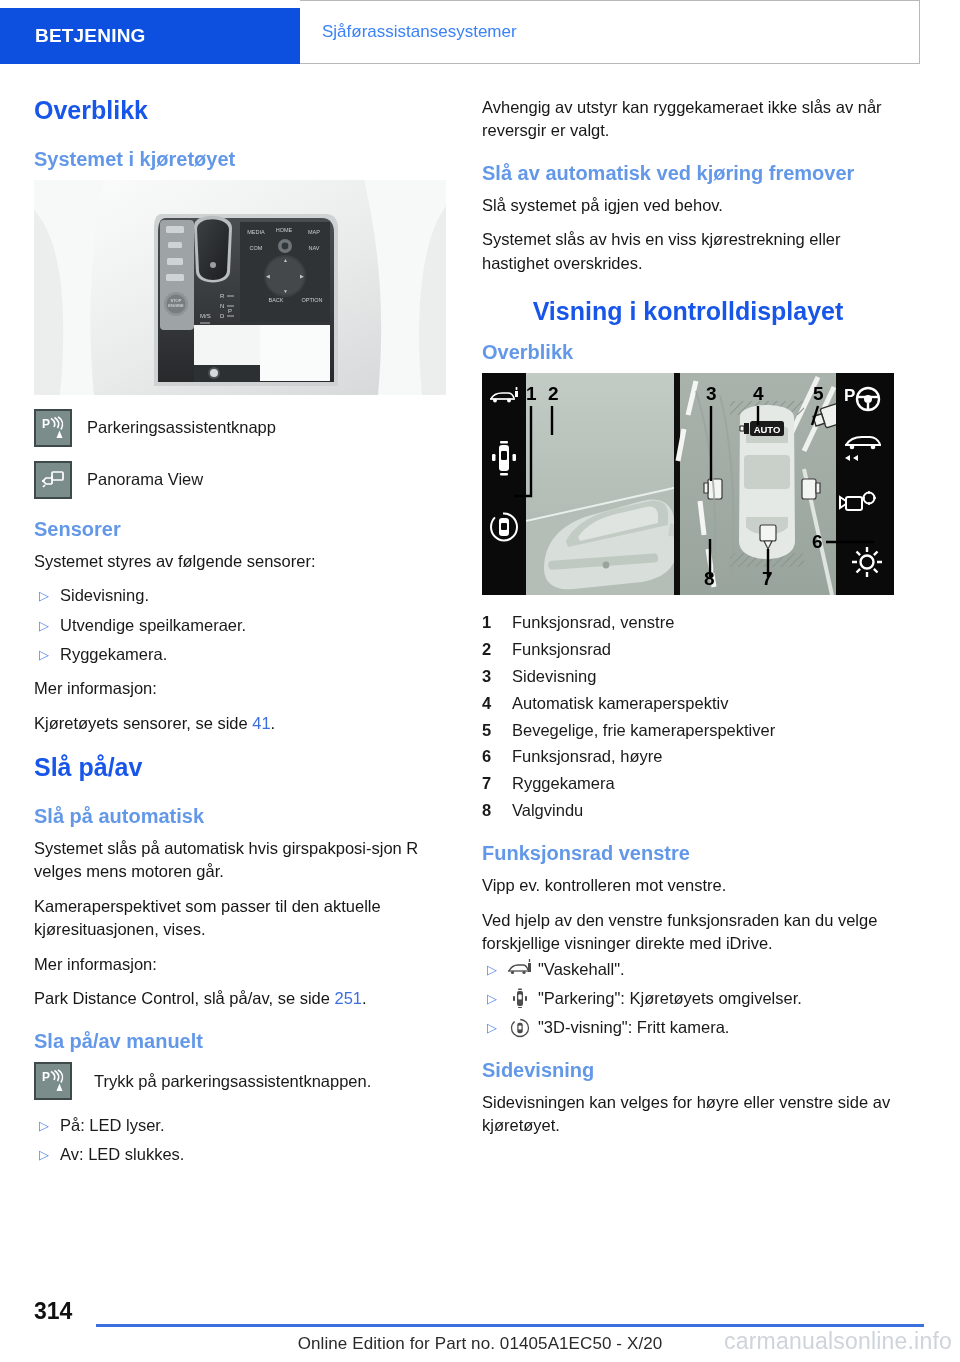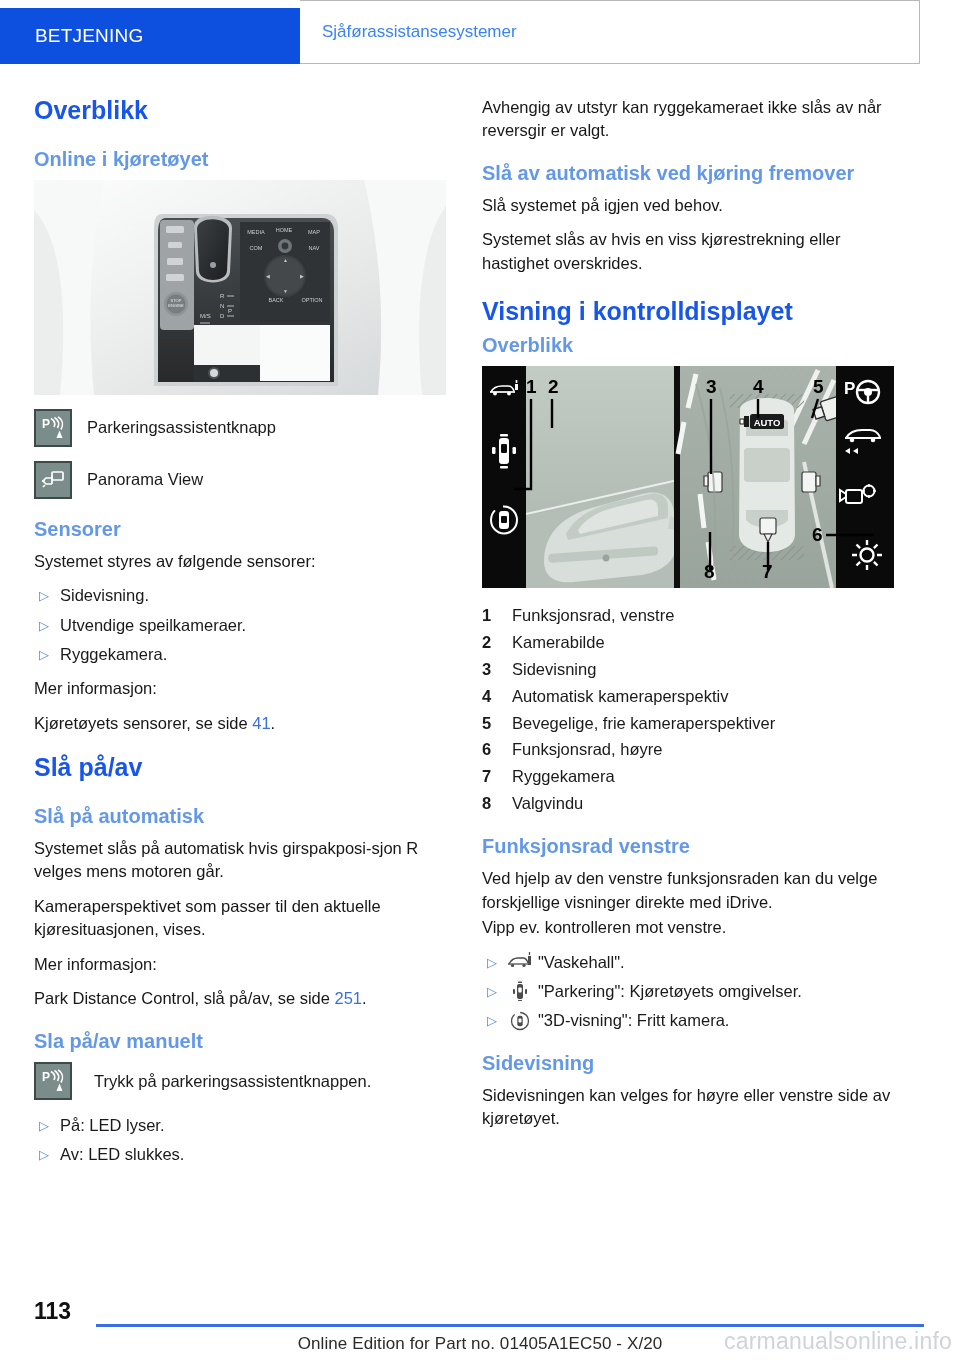--- a/index.html
+++ b/index.html
@@ -12,21 +12,21 @@
     position:relative;
     overflow:hidden;
   }
 
   
   .header { position:absolute; left:0; top:8px; width:960px; height:56px; }
   .header-tab {
     position:absolute; left:0; top:0; width:300px; height:56px;
     background:#0d50e0; color:#fff;
     display:flex; align-items:center; padding-left:35px;
-    font-size:19px; font-weight:normal; letter-spacing:.2px;
+    font-size:19px; font-weight:bold; letter-spacing:.2px;
   }
   .header-title {
     position:absolute; left:300px; top:-8px; width:620px; height:64px;
     border:1px solid #b8b8b8; border-left:none; background:#fff;
     display:flex; align-items:center; padding-left:22px;
     font-size:17px; color:#3b82f6;
   }
 
   
   .col { position:absolute; top:96px; width:412px; }
@@ -110,21 +110,21 @@
 <body>
 
 <div class="header">
   <div class="header-tab">BETJENING</div>
   <div class="header-title">Sjåførassistansesystemer</div>
 </div>
 
 <div class="col col-left">
 
   <h1 class="sec">Overblikk</h1>
-  <h2 class="sub first">Online i kjøretøyet</h2>
+  <h2 class="sub first">Systemet i kjøretøyet</h2>
 
   <div class="photo">
     <svg width="412" height="215" viewBox="0 0 412 215">
       <defs>
         <linearGradient id="trimg" x1="0" y1="0" x2="1" y2="1">
           <stop offset="0%" stop-color="#fdfdfd"></stop>
             <stop offset="55%" stop-color="#e9ebeb"></stop>
             <stop offset="100%" stop-color="#d3d6d6"></stop>
         </linearGradient>
         <linearGradient id="consg" x1="0" y1="0" x2="0" y2="1">
@@ -292,21 +292,21 @@
 </div>
 
 <div class="col col-right">
 
   <p class="body">Avhengig av utstyr kan ryggekameraet ikke slås av når reversgir er valgt.</p>
 
   <h2 class="sub">Slå av automatisk ved kjøring fremover</h2>
   <p class="body">Slå systemet på igjen ved behov.</p>
   <p class="body">Systemet slås av hvis en viss kjørestrekning eller hastighet overskrides.</p>
 
-  <h1 class="sec" style="margin-top:22px; margin-bottom:7px;">Visning i kontrolldisplayet</h1>
+  <h1 class="sec" style="margin-top:22px; margin-bottom:14px;text-align:center;">Visning i kontrolldisplayet</h1>
   <h2 class="sub first">Overblikk</h2>
 
   <div class="display">
     <svg width="412" height="222" viewBox="0 0 412 222">
       <defs>
         <linearGradient id="roadg" x1="0" y1="0" x2="0" y2="1">
           <stop offset="0%" stop-color="#c2cbc4"></stop>
             <stop offset="100%" stop-color="#aab4ad"></stop>
         </linearGradient>
         <linearGradient id="topg" x1="0" y1="0" x2="0" y2="1">
@@ -482,21 +482,21 @@
     </svg>
   </div>
 
   <div class="nlist">
     <div class="nitem">
       <span class="nnum">1</span>
       <span class="ntxt">Funksjonsrad, venstre</span>
     </div>
     <div class="nitem">
       <span class="nnum">2</span>
-      <span class="ntxt">Kamerabilde</span>
+      <span class="ntxt">Funksjonsrad</span>
     </div>
     <div class="nitem">
       <span class="nnum">3</span>
       <span class="ntxt">Sidevisning</span>
     </div>
     <div class="nitem">
       <span class="nnum">4</span>
       <span class="ntxt">Automatisk kameraperspektiv</span>
     </div>
     <div class="nitem">
@@ -511,22 +511,22 @@
       <span class="nnum">7</span>
       <span class="ntxt">Ryggekamera</span>
     </div>
     <div class="nitem">
       <span class="nnum">8</span>
       <span class="ntxt">Valgvindu</span>
     </div>
   </div>
 
   <h2 class="sub">Funksjonsrad venstre</h2>
+  <p class="body">Vipp ev. kontrolleren mot venstre.</p>
   <p class="body" style="margin-bottom:2px;">Ved hjelp av den venstre funksjonsraden kan du velge forskjellige visninger direkte med iDrive.</p>
-  <p class="body">Vipp ev. kontrolleren mot venstre.</p>
 
   <div class="blist">
     <div class="bitem">
       <span class="btri">▷</span>
       <span class="bicon">
         <svg width="24" height="20" viewBox="0 0 24 20">
           <g stroke="#4c4c4c" stroke-width="1.3" fill="none">
             <path d="M1 12 C3 8 6 6 10 6 L15 6 C17.5 6 19 8 20 11"></path>
             <path d="M0 12 H21"></path>
             <circle cx="4.5" cy="13.5" r="1.6" fill="#4c4c4c" stroke="none"></circle>
@@ -565,17 +565,17 @@
       </span>
       <span class="btxt">"3D-visning": Fritt kamera.</span>
     </div>
   </div>
 
   <h2 class="sub">Sidevisning</h2>
   <p class="body">Sidevisningen kan velges for høyre eller venstre side av kjøretøyet.</p>
 </div>
 
 <div class="footer">
-  <div class="pagenum">113</div>
+  <div class="pagenum">314</div>
   <div class="footrule"></div>
   <div class="footnote">Online Edition for Part no. 01405A1EC50 - X/20</div>
   <div class="watermark">carmanualsonline.info</div>
 </div>
 
 </body></html>

